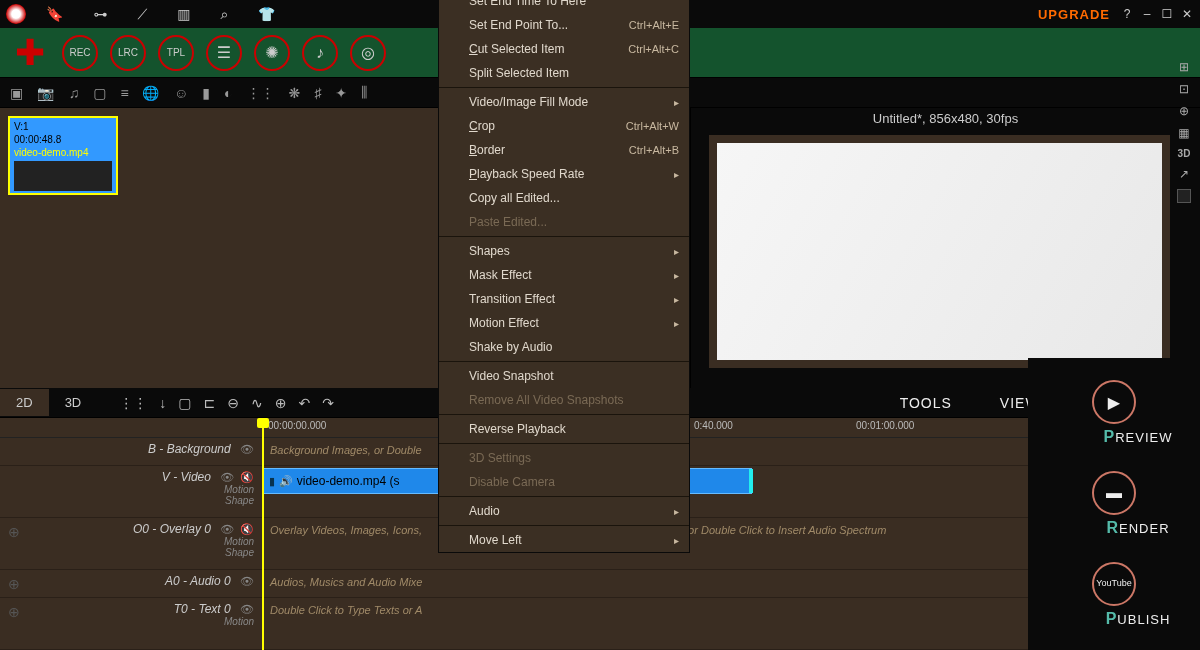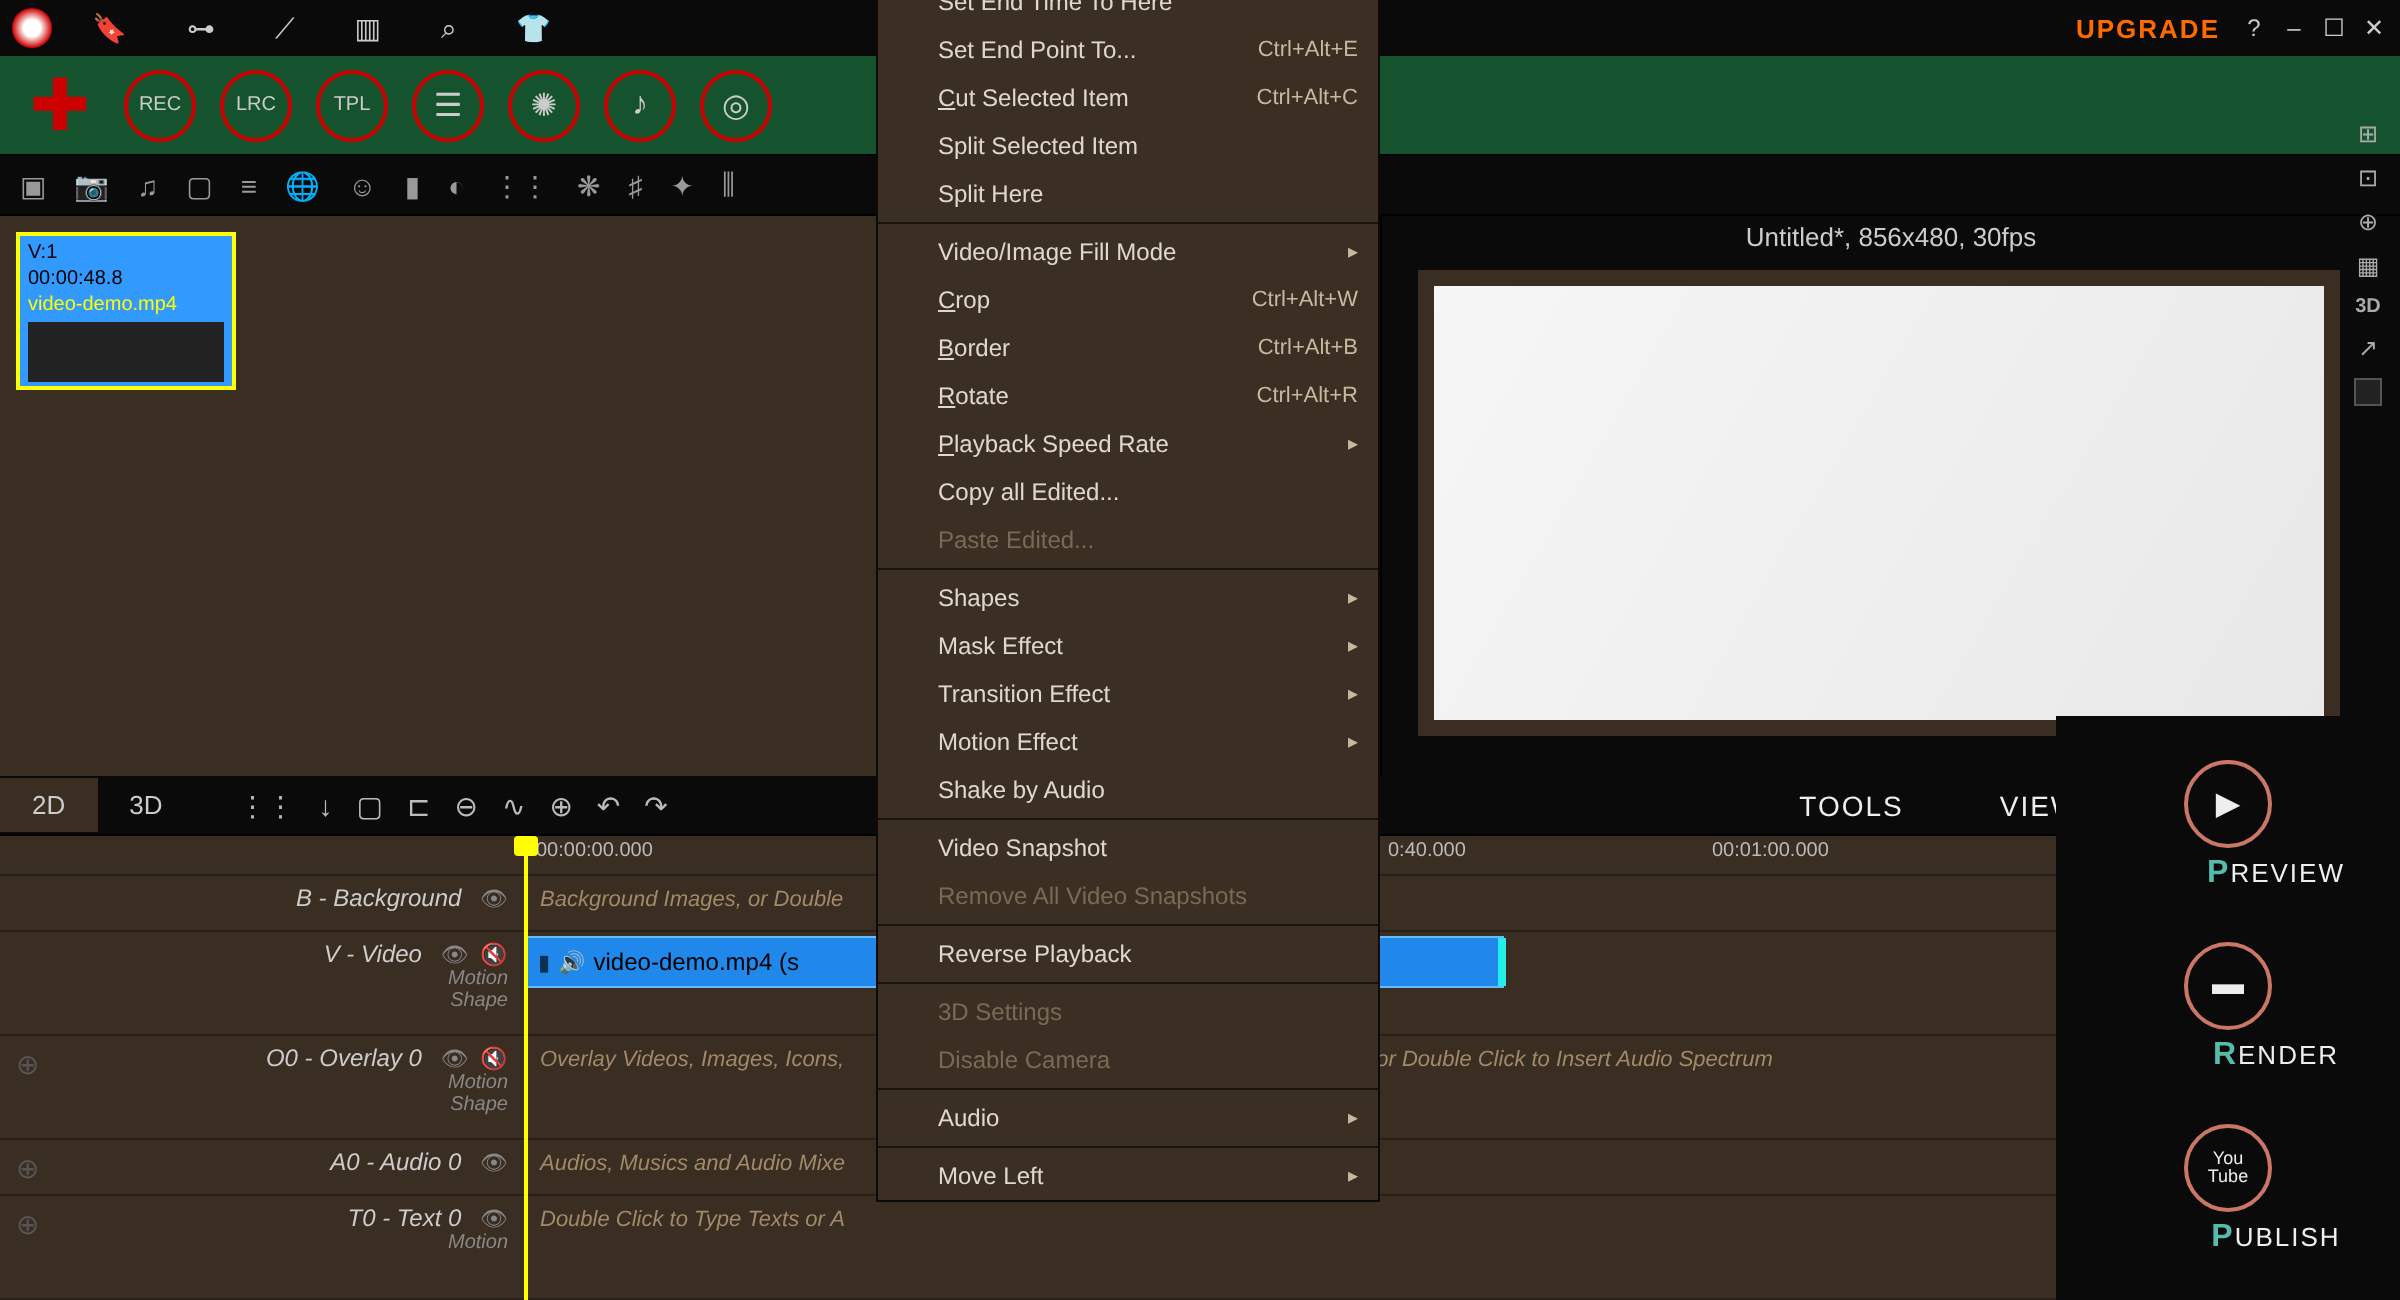--- a/index.html
+++ b/index.html
@@ -272,21 +272,21 @@
 <div class="right-panel">
   <div class="big-btn">
     <div class="circ">▶</div>
     <div class="lbl"><span class="cap">P</span><span>REVIEW</span></div>
   </div>
   <div class="big-btn">
     <div class="circ">▬</div>
     <div class="lbl"><span class="cap">R</span><span>ENDER</span></div>
   </div>
   <div class="big-btn">
-    <div class="circ" style="flex-direction:column;font-size:9px;line-height:1">
+    <div class="circ" style="flex-direction:row;font-size:9px;line-height:1">
         <span>You</span>
         <span>Tube</span>
       </div>
     <div class="lbl"><span class="cap">P</span><span>UBLISH</span></div>
   </div>
 </div>
 
 <div class="ctx-menu">
   <div class="ctx-item">
       <span>Set End Time To Here</span>
@@ -295,41 +295,34 @@
       <span>Set End Point To...</span>
       <span class="shortcut">Ctrl+Alt+E</span>
     </div>
   <div class="ctx-item">
       <span><span class="ul">C</span><span>ut Selected Item</span></span>
       <span class="shortcut">Ctrl+Alt+C</span>
     </div>
   <div class="ctx-item">
       <span>Split Selected Item</span>
     </div>
-  <div class="ctx-item">
-      <span>Split Here</span>
-    </div>
   <div class="ctx-sep"></div>
   <div class="ctx-item">
       <span>Video/Image Fill Mode</span>
       <span class="arrow">▸</span>
     </div>
   <div class="ctx-item">
       <span><span class="ul">C</span><span>rop</span></span>
       <span class="shortcut">Ctrl+Alt+W</span>
     </div>
   <div class="ctx-item">
       <span><span class="ul">B</span><span>order</span></span>
       <span class="shortcut">Ctrl+Alt+B</span>
     </div>
   <div class="ctx-item">
-      <span><span class="ul">R</span><span>otate</span></span>
-      <span class="shortcut">Ctrl+Alt+R</span>
-    </div>
-  <div class="ctx-item">
       <span><span class="ul">P</span><span>layback Speed Rate</span></span>
       <span class="arrow">▸</span>
     </div>
   <div class="ctx-item">
       <span>Copy all Edited...</span>
     </div>
   <div class="ctx-item disabled">
       <span>Paste Edited...</span>
     </div>
   <div class="ctx-sep"></div>

